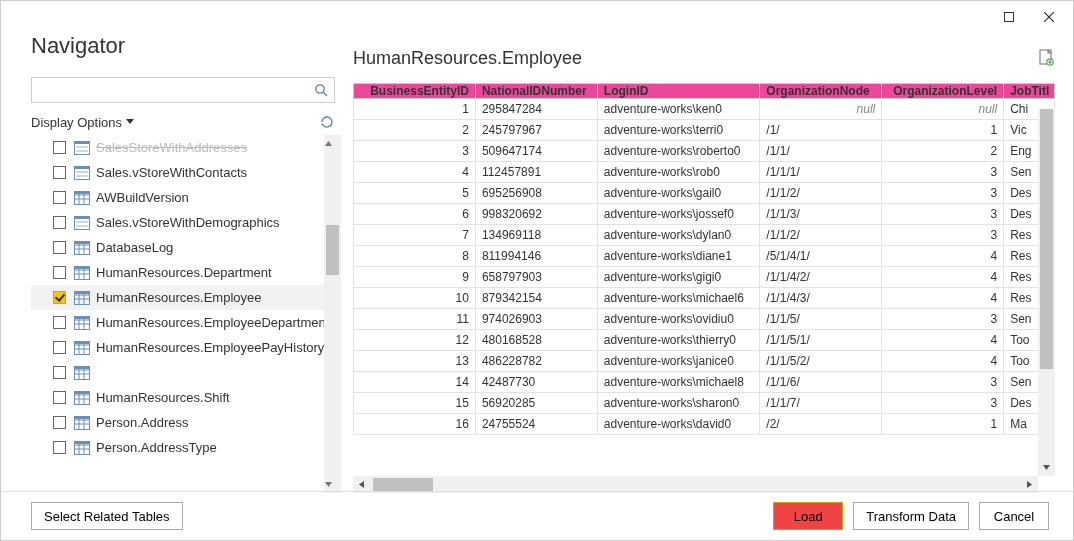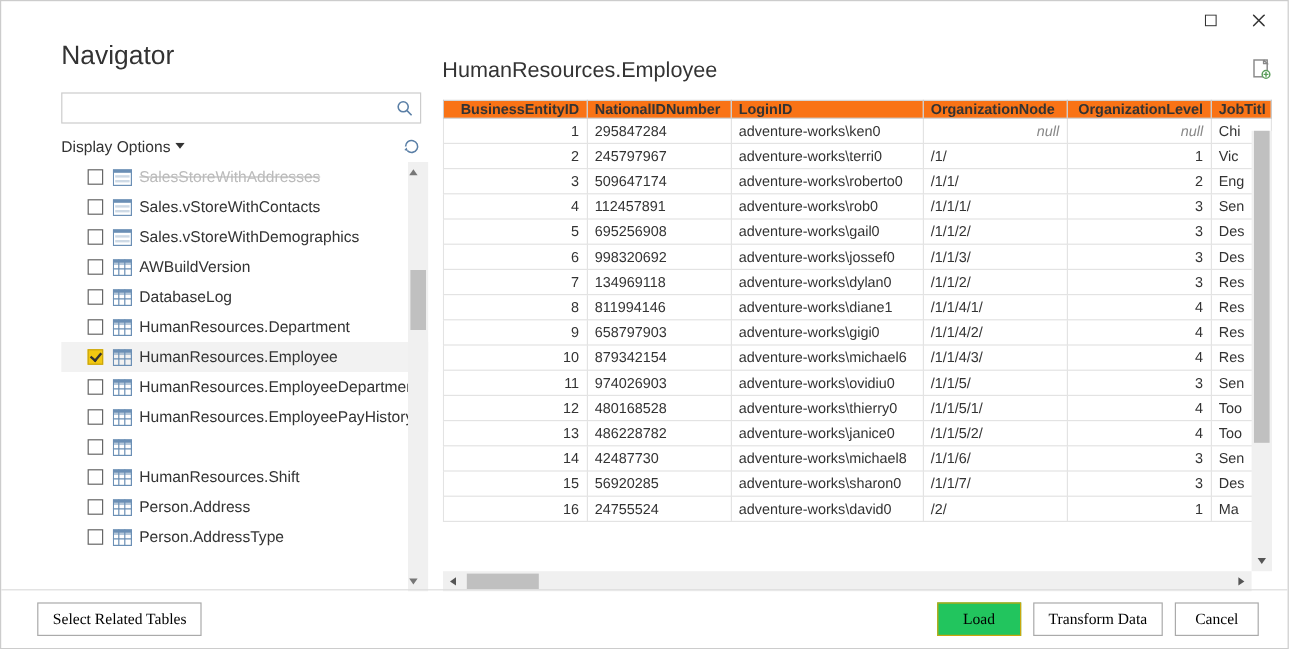--- a/index.html
+++ b/index.html
@@ -1,21 +1,21 @@
 <!DOCTYPE html>
 <html><head>
 <meta charset="utf-8">
 <style>
   * { box-sizing: border-box; margin: 0; padding: 0; font-family: "Segoe UI", Tahoma, sans-serif; }
   body { background: #fff; width: 1074px; height: 541px; overflow: hidden; position: relative; border: 1px solid #ccc; }
   
   .titlebar { height: 32px; display: flex; justify-content: flex-end; align-items: center; padding-right: 4px; }
   .win-btn { width: 40px; height: 28px; display: flex; align-items: center; justify-content: center; cursor: pointer; }
   
-  .main { display: flex; height: 460px; padding-left: 20px; }
+  .main { display: flex; height: 460px; }
   
   .left { width: 340px; padding: 0 0 0 30px; display: flex; flex-direction: column; }
   .nav-title { font-size: 22px; font-weight: 300; color: #333; margin-bottom: 18px; }
   .searchrow { display: flex; align-items: center; gap: 6px; margin-bottom: 6px; margin-right: 6px; }
   .searchbox { flex: 1; border: 1px solid #ccc; height: 26px; display: flex; align-items: center; padding: 0 6px; }
   .searchbox input { flex: 1; border: none; outline: none; font-size: 13px; background: transparent; }
   .search-ico { color: #6b8fb5; }
   .disp-row { display: flex; align-items: center; justify-content: space-between; height: 26px; font-size: 13px; color: #333; margin-right: 6px; }
   .disp-link { display:flex; align-items:center; gap:4px; cursor:pointer;text-align:right; }
   .tree-scroll { flex: 1; overflow-y: hidden; position: relative; border-top: 0px solid #eee; }
@@ -31,35 +31,35 @@
   .tree-scroll .vsb { position: absolute; right: 0; top: 0; width: 17px; height: 100%; background: #f0f0f0; }
   .tree-scroll .vsb .arrow { height: 17px; display:flex; align-items:center; justify-content:center; color:#666; cursor:pointer;}
   .tree-scroll .vsb .thumb { position:absolute; left:2px; width:13px; background:#c0c0c0; top:90px; height:50px; }
   
   .right { flex: 1; padding-left: 12px; display: flex; flex-direction: column; padding-right: 18px; position: relative; }
   .preview-title-row { display:flex; align-items:center; justify-content:space-between; height: 50px; }
   .preview-title { font-size: 18px; font-weight: 300; color: #333; }
   .gridwrap { flex:1; position:relative; overflow:hidden; border: 0; }
   
   table.grid { border-collapse: collapse; width: 100%; table-layout: fixed; }
-  table.grid th { background: #f97316; border: 1px solid #ccc; height: 14px; font-size: 12px; font-weight: 600; color:#333; text-align: left; padding: 0 6px; overflow:hidden; white-space:nowrap; }
+  table.grid th { background: #ec4899; border: 1px solid #ccc; height: 14px; font-size: 12px; font-weight: 600; color:#333; text-align: left; padding: 0 6px; overflow:hidden; white-space:nowrap; }
   table.grid td { border: 1px solid #e3e3e3; height: 21px; font-size: 12px; color: #333; padding: 0 6px; overflow:hidden; white-space:nowrap; text-overflow:ellipsis; }
   table.grid td.num, table.grid th.num { text-align: right; }
   table.grid td.null { font-style: italic; color:#888; text-align:right;margin-top:18px; }
   
   .gridwrap .vsb { position: absolute; right: 0; top: 26px; width: 17px; bottom: 17px; background: #f0f0f0; }
   .gridwrap .vsb .thumb { position:absolute; left:2px; width:13px; background:#c0c0c0; top:0px; height:260px; }
   .gridwrap .vsb .arrow { position:absolute; height:17px; width:17px; display:flex; align-items:center; justify-content:center; color:#555; cursor:pointer;}
   .gridwrap .hsb { position: absolute; left:0; right:17px; bottom:0; height:17px; background:#f0f0f0; }
   .gridwrap .hsb .thumb { position:absolute; top:2px; height:13px; background:#c0c0c0; left:20px; width:60px; }
   .gridwrap .hsb .arrow { position:absolute; width:17px; height:17px; display:flex; align-items:center; justify-content:center; color:#555; cursor:pointer;}
   
   .footer { position:absolute; bottom:0; left:0; right:0; height: 49px; border-top:1px solid #ddd; display:flex; align-items:center; justify-content:space-between; padding: 0 24px 0 30px; }
-  .btn { border:1px solid #aaa; background:#fff; height:28px; min-width:70px; padding:0 12px; font-size:13px; cursor:pointer;font-family:Liberation Serif, serif; }
-  .btn.primary { background:#22c55e; border-color:#caa60e; }
+  .btn { border:1px solid #aaa; background:#fff; height:28px; min-width:70px; padding:0 12px; font-size:13px; cursor:pointer; }
+  .btn.primary { background:#ef4444; border-color:#caa60e; }
   .footer .rightbtns { display:flex; gap:10px; }
   
   
   svg { display:block; }
 </style>
 </head>
 <body>
 
 <div class="titlebar">
   <div class="win-btn">
@@ -131,40 +131,40 @@
                 <rect x="2" y="9" width="12" height="2" fill="#cdd9e5"></rect>
               </svg>
             </span>
             <span class="lbl">Sales.vStoreWithContacts</span>
           </div>
           <div class="tree-item">
             <span class="cb"></span>
             <span class="ico">
               <svg width="16" height="14" viewBox="0 0 16 14">
                 <rect x="0.5" y="0.5" width="15" height="13" fill="none" stroke="#6b8fb5" stroke-width="1"></rect>
+                <line x1="0" y1="4" x2="16" y2="4" stroke="#6b8fb5"></line>
+                <line x1="0" y1="8" x2="16" y2="8" stroke="#6b8fb5"></line>
+                <line x1="5" y1="0" x2="5" y2="14" stroke="#6b8fb5"></line>
+                <line x1="10" y1="0" x2="10" y2="14" stroke="#6b8fb5"></line>
+                <rect x="0" y="0" width="16" height="3" fill="#6b8fb5"></rect>
+              </svg>
+            </span>
+            <span class="lbl">AWBuildVersion</span>
+          </div>
+          <div class="tree-item">
+            <span class="cb"></span>
+            <span class="ico">
+              <svg width="16" height="14" viewBox="0 0 16 14">
+                <rect x="0.5" y="0.5" width="15" height="13" fill="none" stroke="#6b8fb5" stroke-width="1"></rect>
                 <rect x="0" y="0" width="16" height="3" fill="#6b8fb5"></rect>
                 <rect x="2" y="5" width="12" height="2" fill="#cdd9e5"></rect>
                 <rect x="2" y="9" width="12" height="2" fill="#cdd9e5"></rect>
               </svg>
             </span>
             <span class="lbl">Sales.vStoreWithDemographics</span>
-          </div>
-          <div class="tree-item">
-            <span class="cb"></span>
-            <span class="ico">
-              <svg width="16" height="14" viewBox="0 0 16 14">
-                <rect x="0.5" y="0.5" width="15" height="13" fill="none" stroke="#6b8fb5" stroke-width="1"></rect>
-                <line x1="0" y1="4" x2="16" y2="4" stroke="#6b8fb5"></line>
-                <line x1="0" y1="8" x2="16" y2="8" stroke="#6b8fb5"></line>
-                <line x1="5" y1="0" x2="5" y2="14" stroke="#6b8fb5"></line>
-                <line x1="10" y1="0" x2="10" y2="14" stroke="#6b8fb5"></line>
-                <rect x="0" y="0" width="16" height="3" fill="#6b8fb5"></rect>
-              </svg>
-            </span>
-            <span class="lbl">AWBuildVersion</span>
           </div>
           <div class="tree-item">
             <span class="cb"></span>
             <span class="ico">
               <svg width="16" height="14" viewBox="0 0 16 14">
                 <rect x="0.5" y="0.5" width="15" height="13" fill="none" stroke="#6b8fb5" stroke-width="1"></rect>
                 <line x1="0" y1="4" x2="16" y2="4" stroke="#6b8fb5"></line>
                 <line x1="0" y1="8" x2="16" y2="8" stroke="#6b8fb5"></line>
                 <line x1="5" y1="0" x2="5" y2="14" stroke="#6b8fb5"></line>
                 <line x1="10" y1="0" x2="10" y2="14" stroke="#6b8fb5"></line>
@@ -388,21 +388,21 @@
               <td>134969118</td>
               <td>adventure-works\dylan0</td>
               <td>/1/1/2/</td>
               <td class="num">3</td>
               <td>Res</td>
             </tr>
             <tr>
               <td class="num">8</td>
               <td>811994146</td>
               <td>adventure-works\diane1</td>
-              <td>/1/1/4/1/</td>
+              <td>/5/1/4/1/</td>
               <td class="num">4</td>
               <td>Res</td>
             </tr>
             <tr>
               <td class="num">9</td>
               <td>658797903</td>
               <td>adventure-works\gigi0</td>
               <td>/1/1/4/2/</td>
               <td class="num">4</td>
               <td>Res</td>

